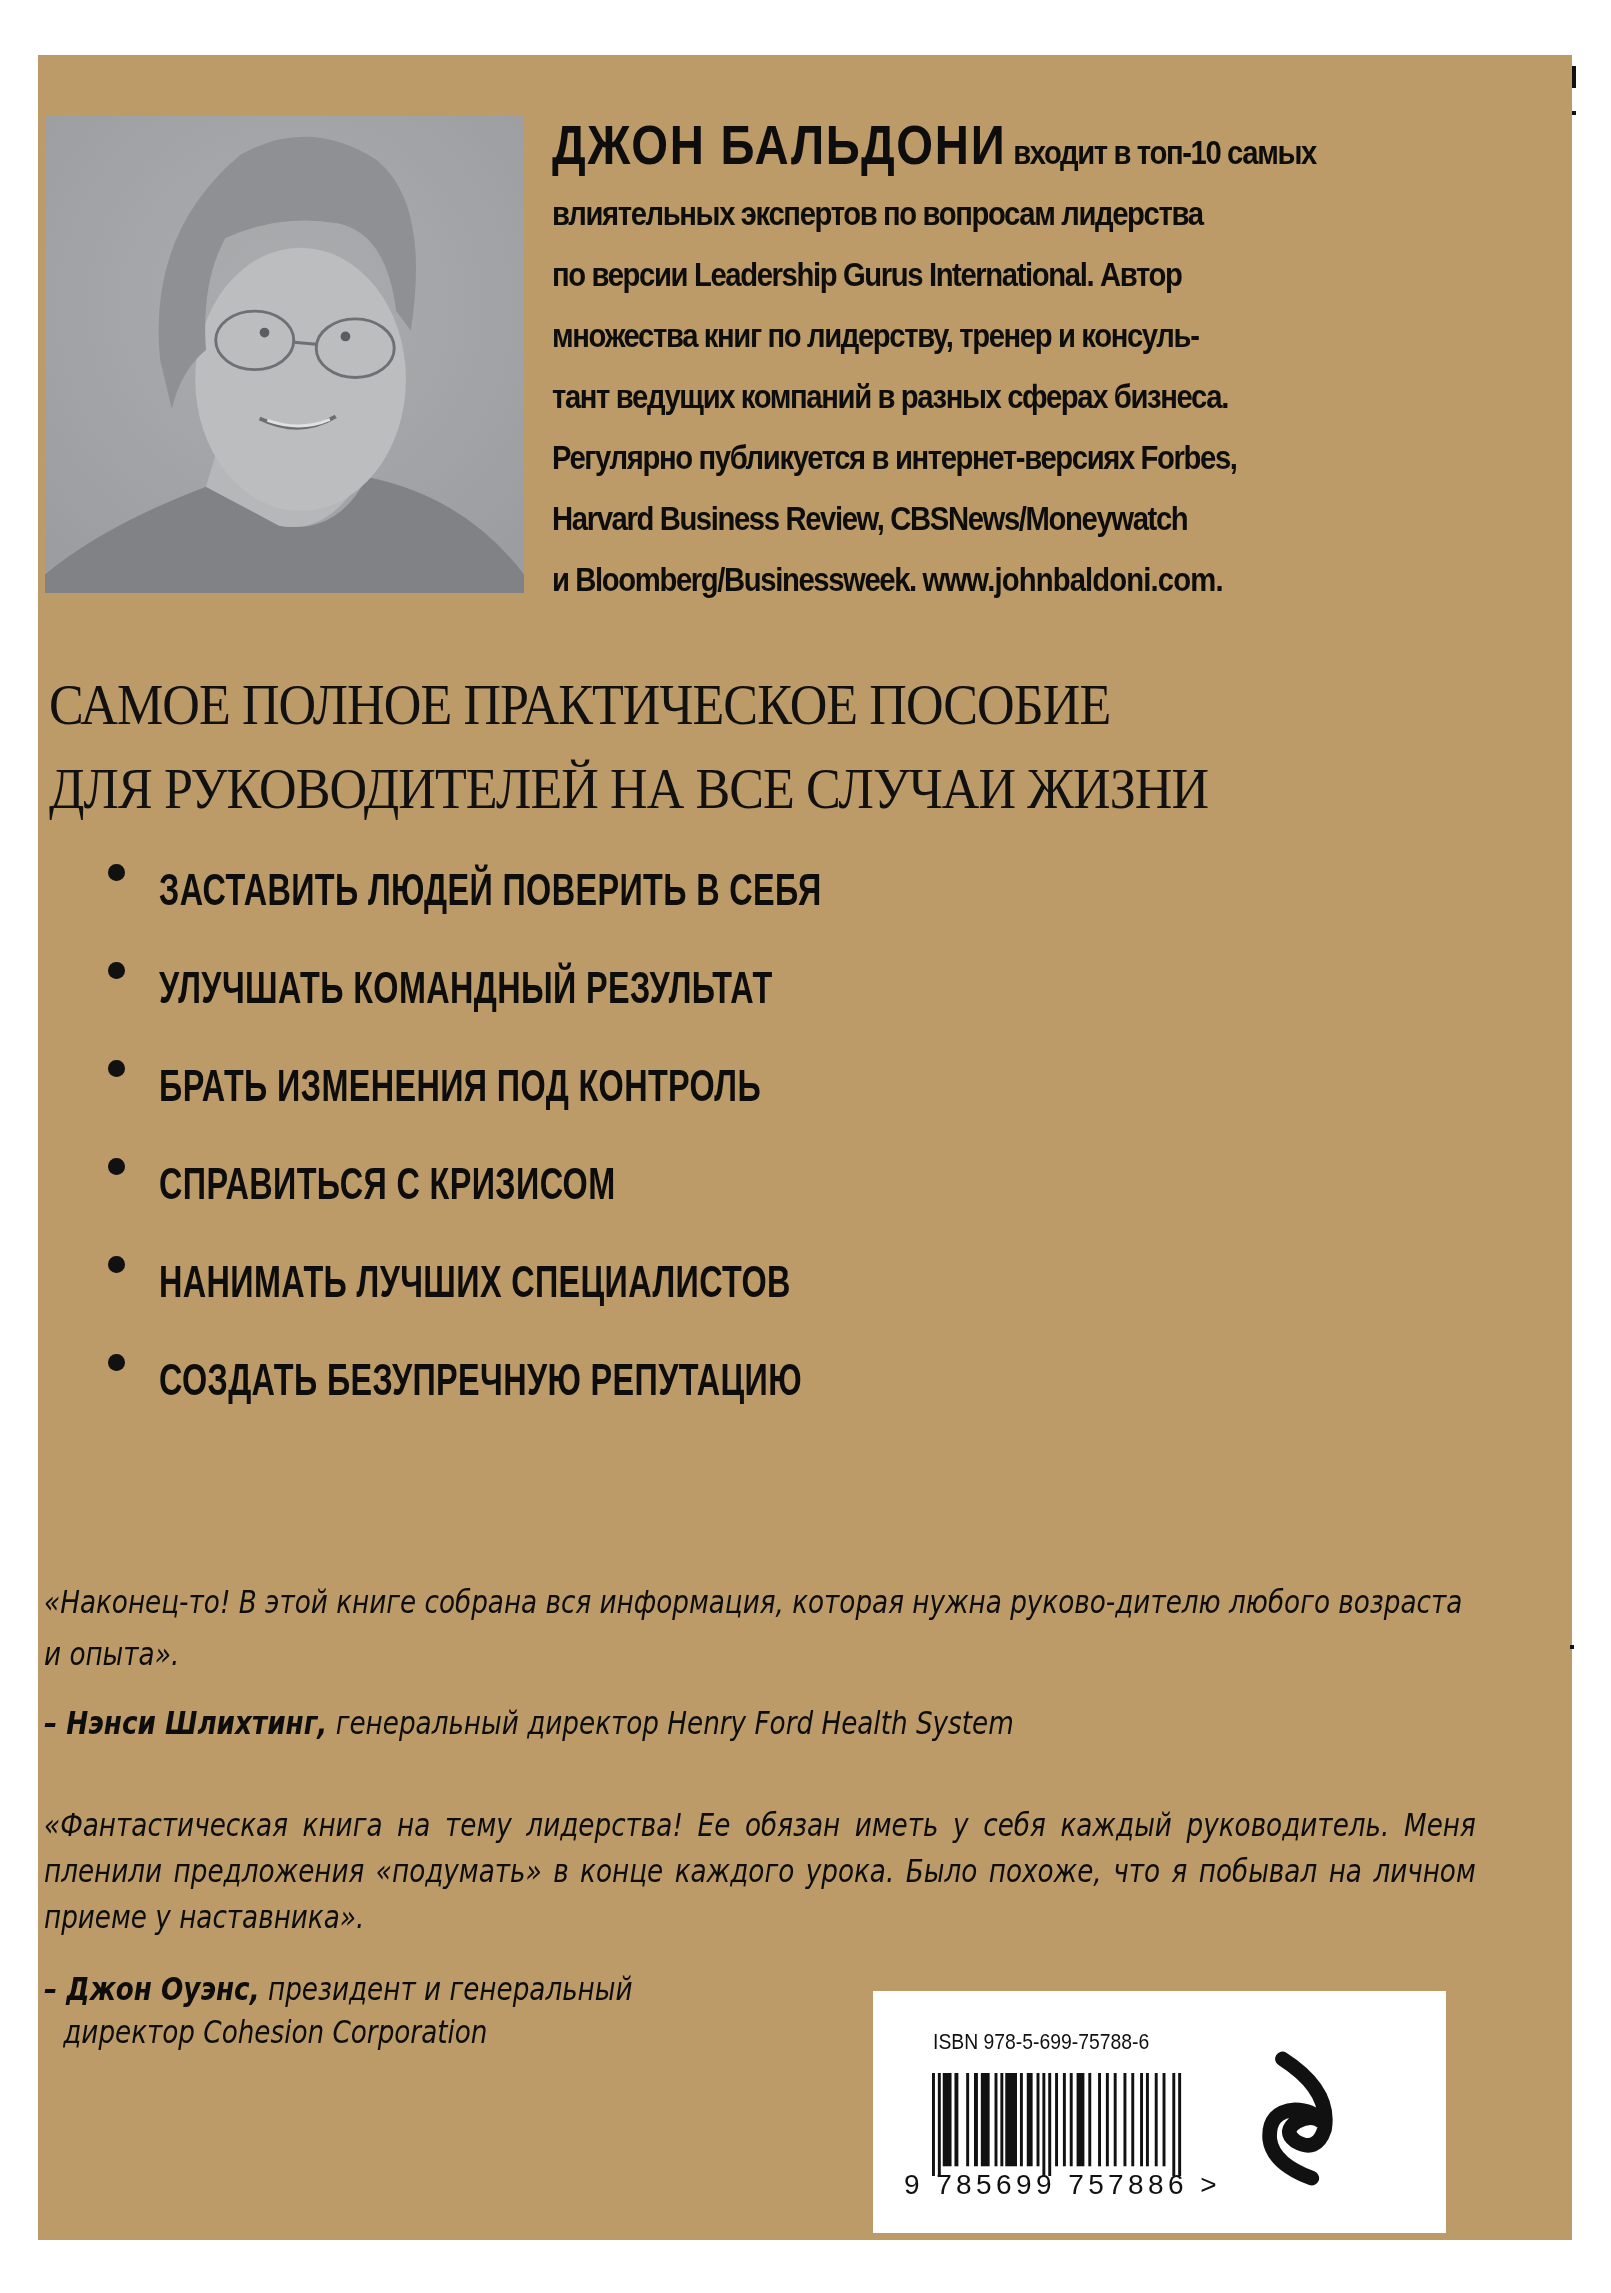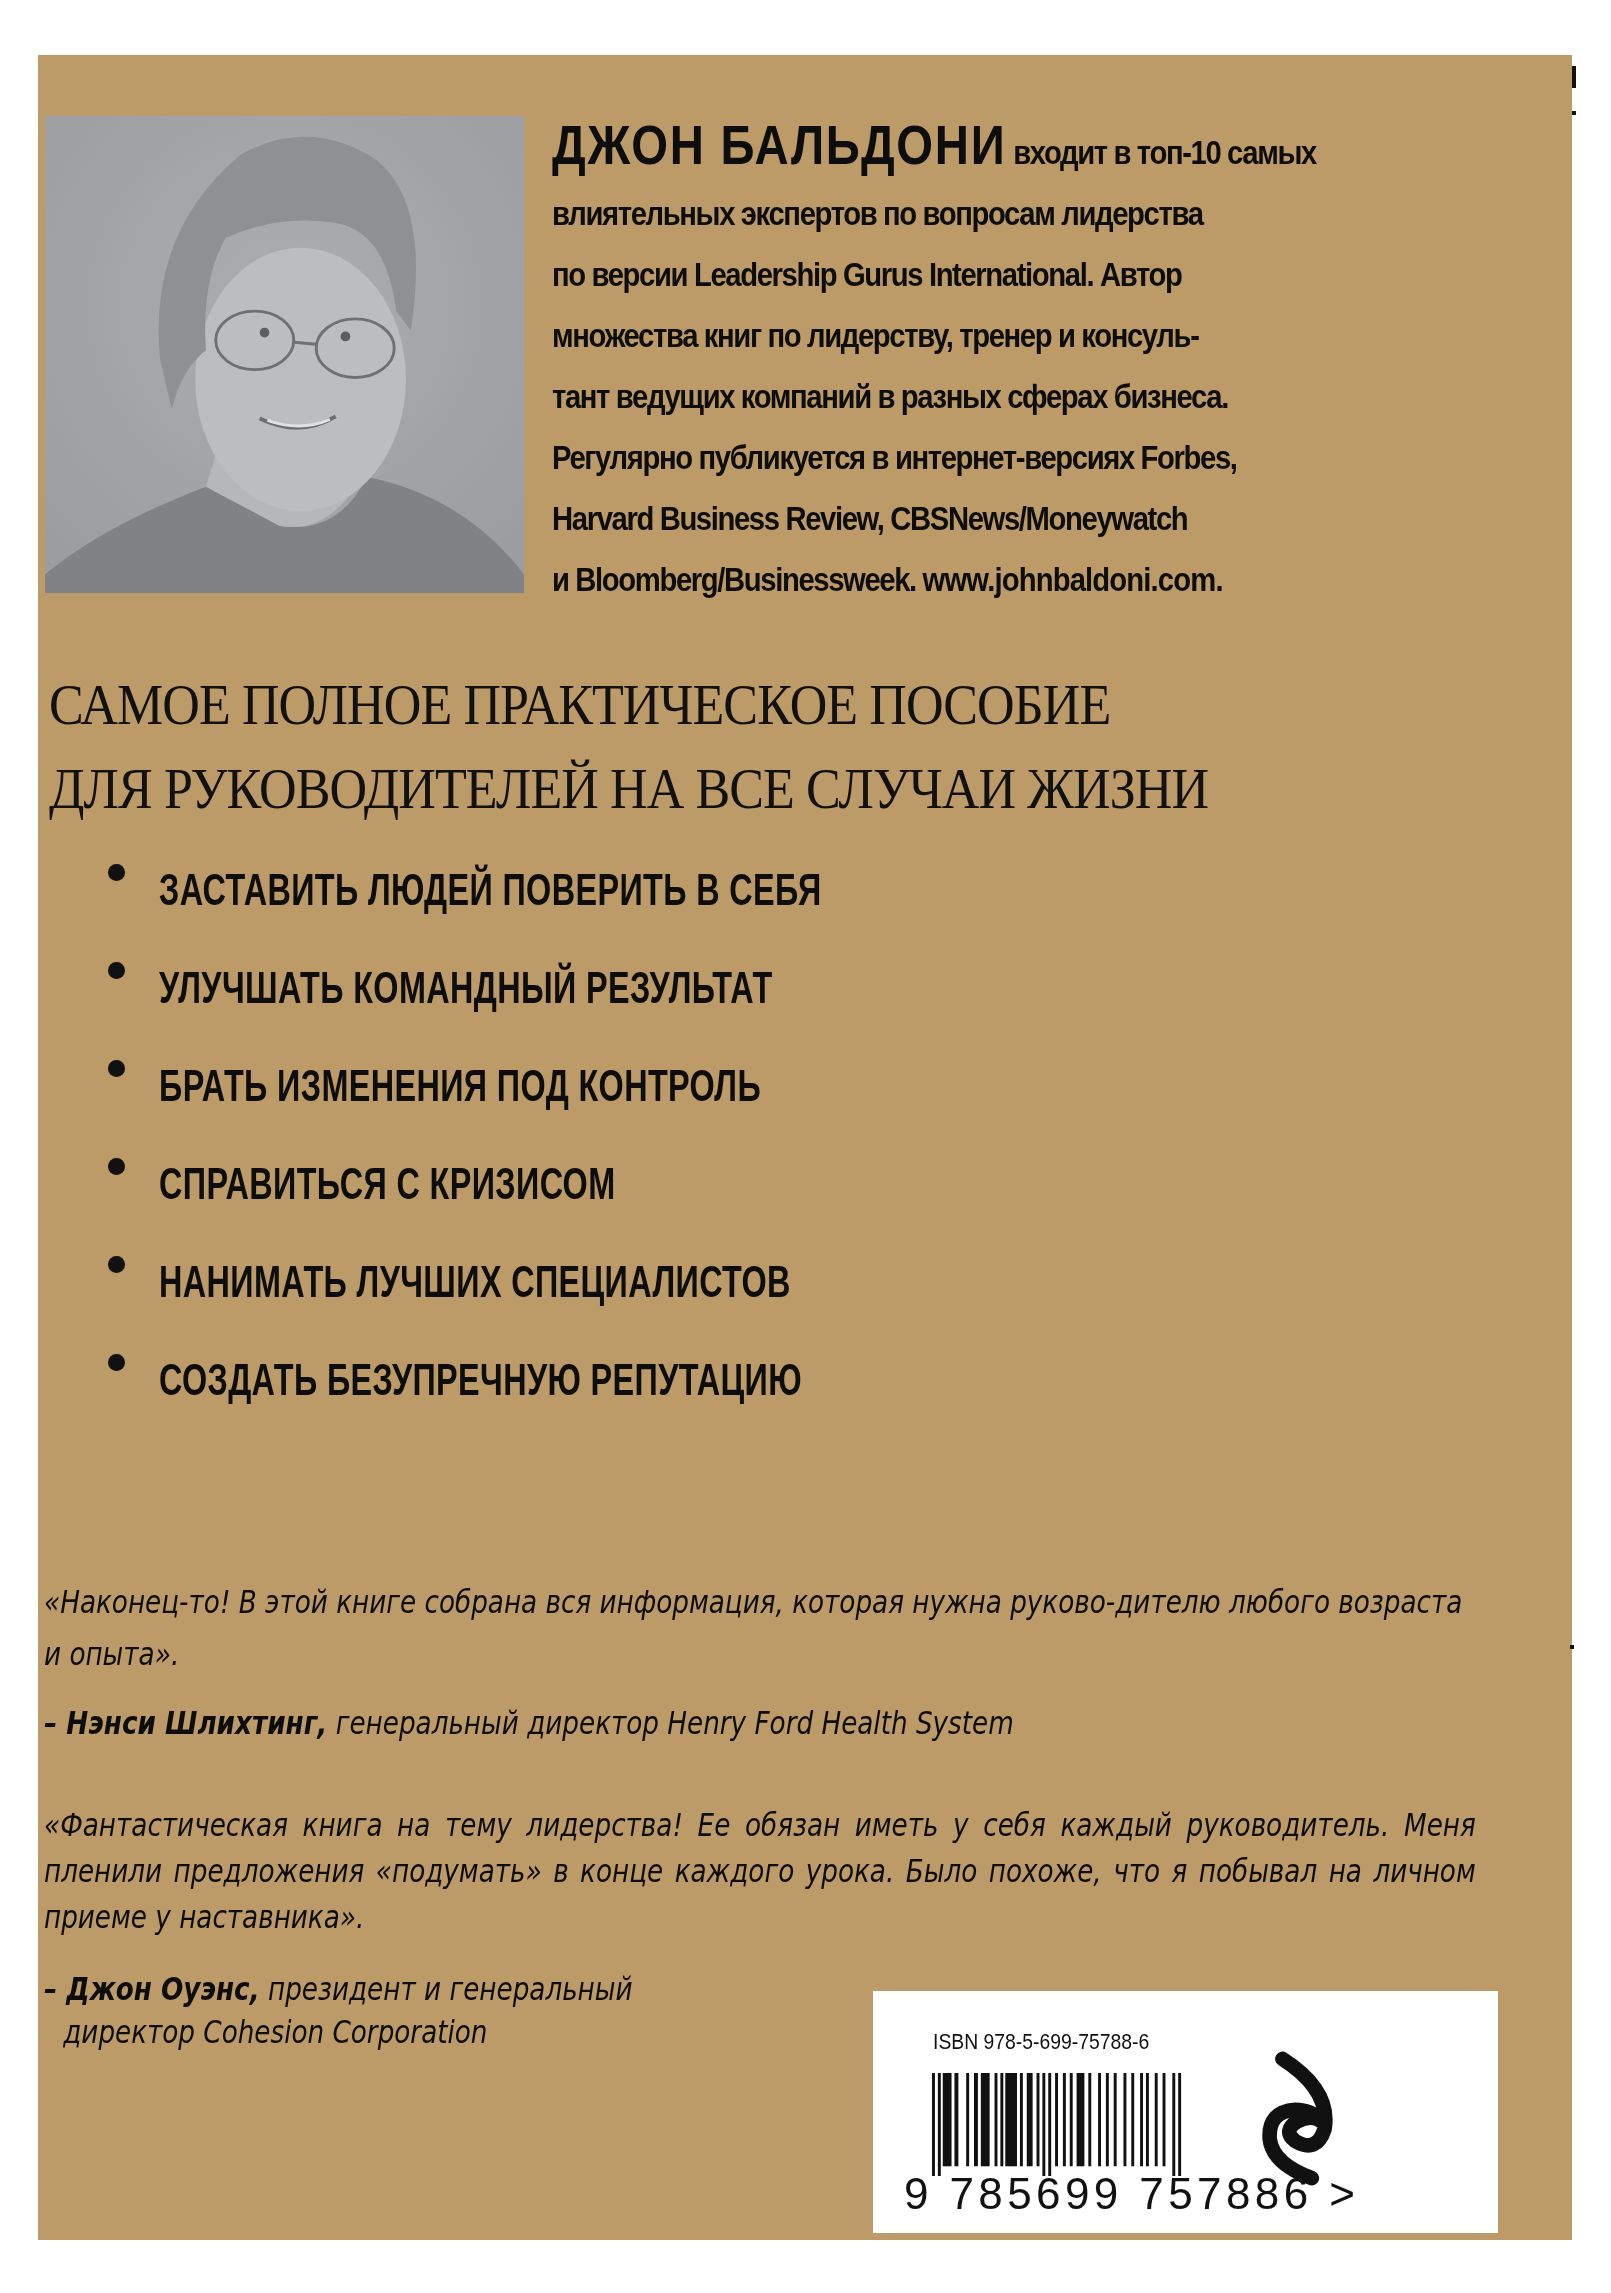--- a/index.html
+++ b/index.html
@@ -28,25 +28,25 @@
 
   .quote { position:absolute; left:44px; font-family:"DejaVu Sans", sans-serif; font-style:italic; color:#0d0d0d;
            font-size:32px; transform:scaleX(0.82); transform-origin:left top; }
   .q1 { top:1576px; width:1741px; line-height:52px; }
   .q1-attr { top:1697px; width:1755px; line-height:52px; white-space:nowrap; }
   .q2 { top:1802px; width:1746px; line-height:46px; text-align:justify; }
   .q2-attr { top:1968px; width:878px; line-height:43px; white-space:nowrap; }
   .attr-name { font-weight:bold; }
   .indent { padding-left:23.4px; }
 
-  .barcode-box { position:absolute; left:873px; top:1991px; width:625px; height:242px; background:#ffffff; }
+  .barcode-box { position:absolute; left:873px; top:1991px; width:573px; height:242px; background:#ffffff; }
   .isbn { position:absolute; left:60px; top:39px; font-family:"Liberation Sans", sans-serif; font-size:21.5px; color:#111;
           transform:scaleX(0.9); transform-origin:left top; white-space:nowrap; }
   .bars { position:absolute; left:59px; top:82px; width:254px; height:103px; }
-  .ean { position:absolute; left:31px; top:178px; font-family:"Liberation Sans", sans-serif; font-size:44px; color:#111;
+  .ean { position:absolute; left:31px; top:178px; font-family:"Liberation Sans", sans-serif; font-size:28px; color:#111;
          letter-spacing:4.4px; white-space:nowrap; }
   .logo { position:absolute; left:385px; top:60px; width:88px; height:137px; }
 </style>
 </head>
 <body>
 
 <div class="panel"></div>
 
 <div class="crop-mark" style="left:1572px;top:66px;width:3.9px;height:21.5px;"></div>
 <div class="crop-mark" style="left:1572px;top:111px;width:3.9px;height:3.9px;"></div>

